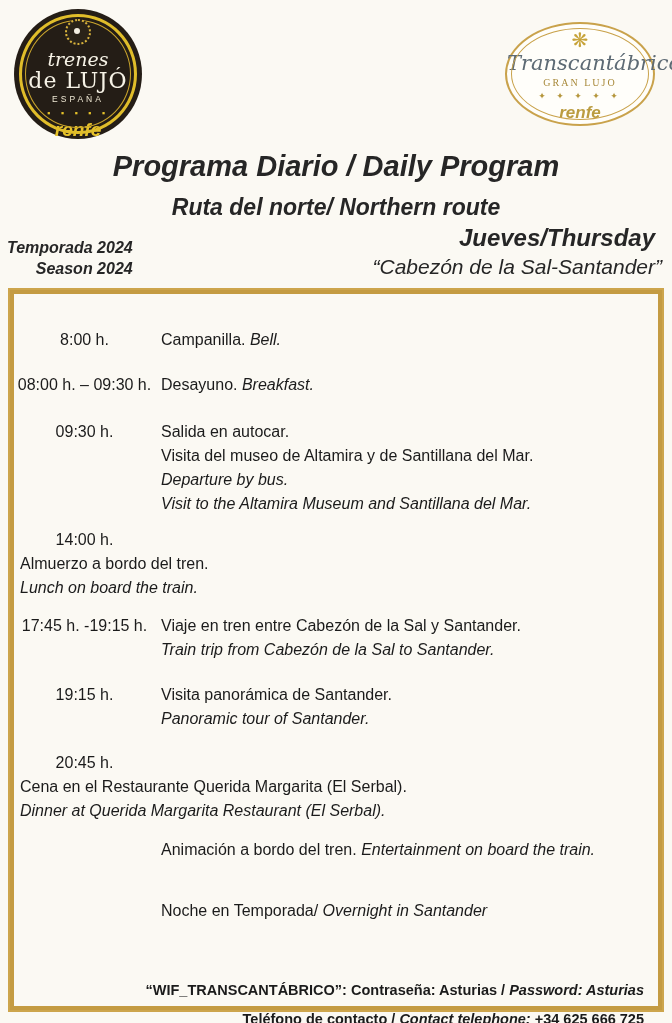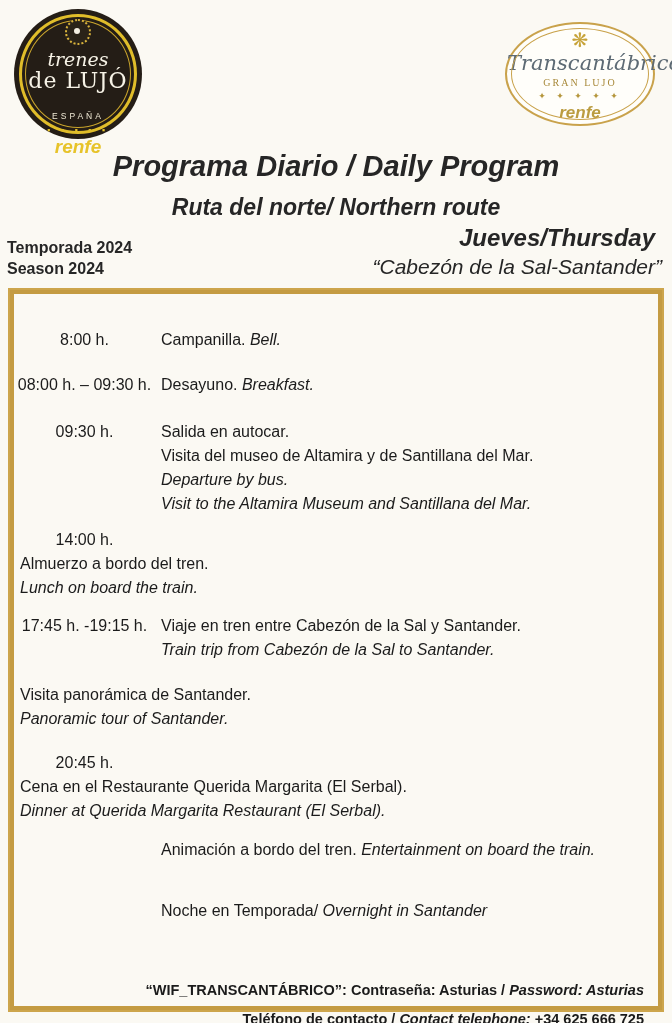--- a/index.html
+++ b/index.html
@@ -28,21 +28,21 @@
   .logo-left .ring2{position:absolute;inset:11px;border:1.5px solid #caa52c;border-radius:50%;}
   .ll-medallion{
     position:relative;display:inline-block;width:22px;height:22px;border-radius:50%;
     border:2.5px dotted #d9b33c;background:#2a2318;margin-bottom:1px;
   }
   .ll-medallion::after{
     content:"";position:absolute;left:7px;top:7px;width:6px;height:6px;border-radius:50%;background:#f4efe2;
   }
   .ll-trenes{font-family:"DejaVu Serif", serif;font-style:italic;color:#f6f2e6;font-size:19px;line-height:19px;}
   .ll-lujo{font-family:"DejaVu Serif", serif;color:#f6f2e6;font-size:22px;line-height:24px;letter-spacing:1px;}
-  .ll-espana{color:#efe8d4;font-size:8.5px;letter-spacing:3px;line-height:11px;margin-top:18px;}
+  .ll-espana{color:#efe8d4;font-size:8.5px;letter-spacing:3px;line-height:11px;margin-top:1px;}
   .ll-dots{color:#e7c32a;font-size:9px;letter-spacing:4px;line-height:12px;margin-top:2px;}
   .ll-renfe{color:#e7c32a;font-weight:bold;font-style:italic;font-size:19px;line-height:21px;}
 
   
   .logo-right{
     position:absolute;left:505px;top:22px;
     width:150px;height:104px;border-radius:50%;
     border:2px solid #c9a24b;background:#fffefa;
     text-align:center;box-sizing:border-box;padding-top:5px;
   }
@@ -65,21 +65,21 @@
   .day{
     position:absolute;right:17px;top:224px;
     font-size:24px;font-weight:bold;font-style:italic;color:#262626;
   }
   .route{
     position:absolute;right:10px;top:255px;
     font-size:21px;font-weight:normal;font-style:italic;color:#262626;
   }
   .season{
     position:absolute;left:7px;top:237px;
-    font-size:16px;font-weight:bold;color:#262626;line-height:21px;
+    font-size:16px;font-weight:bold;font-style:italic;color:#262626;line-height:21px;text-align:right;
   }
 
   
   .frame{
     position:absolute;left:8px;top:288px;width:656px;height:724px;
     box-sizing:border-box;border:2px solid #cda54c;padding:0;
   }
   .frame-inner{
     box-sizing:border-box;width:100%;height:100%;
     border:4px solid #c49b42;
@@ -174,20 +174,21 @@
             </div>
           </div>
           <div class="row row-4">
             <div class="time">17:45 h. -19:15 h.</div>
             <div class="desc">
               <div><span>Viaje en tren entre Cabezón de la Sal y Santander.</span></div>
               <div><span class="it">Train trip from Cabezón de la Sal to Santander.</span></div>
             </div>
           </div>
           <div class="row row-5">
+            <div class="time">19:15 h.</div>
             <div class="desc">
               <div><span>Visita panorámica de Santander.</span></div>
               <div><span class="it">Panoramic tour of Santander.</span></div>
             </div>
           </div>
           <div class="row row-6">
             <div class="time">20:45 h.</div>
             <div class="desc">
               <div><span>Cena en el Restaurante Querida Margarita (El Serbal).</span></div>
               <div><span class="it">Dinner at Querida Margarita Restaurant (El Serbal).</span></div>

